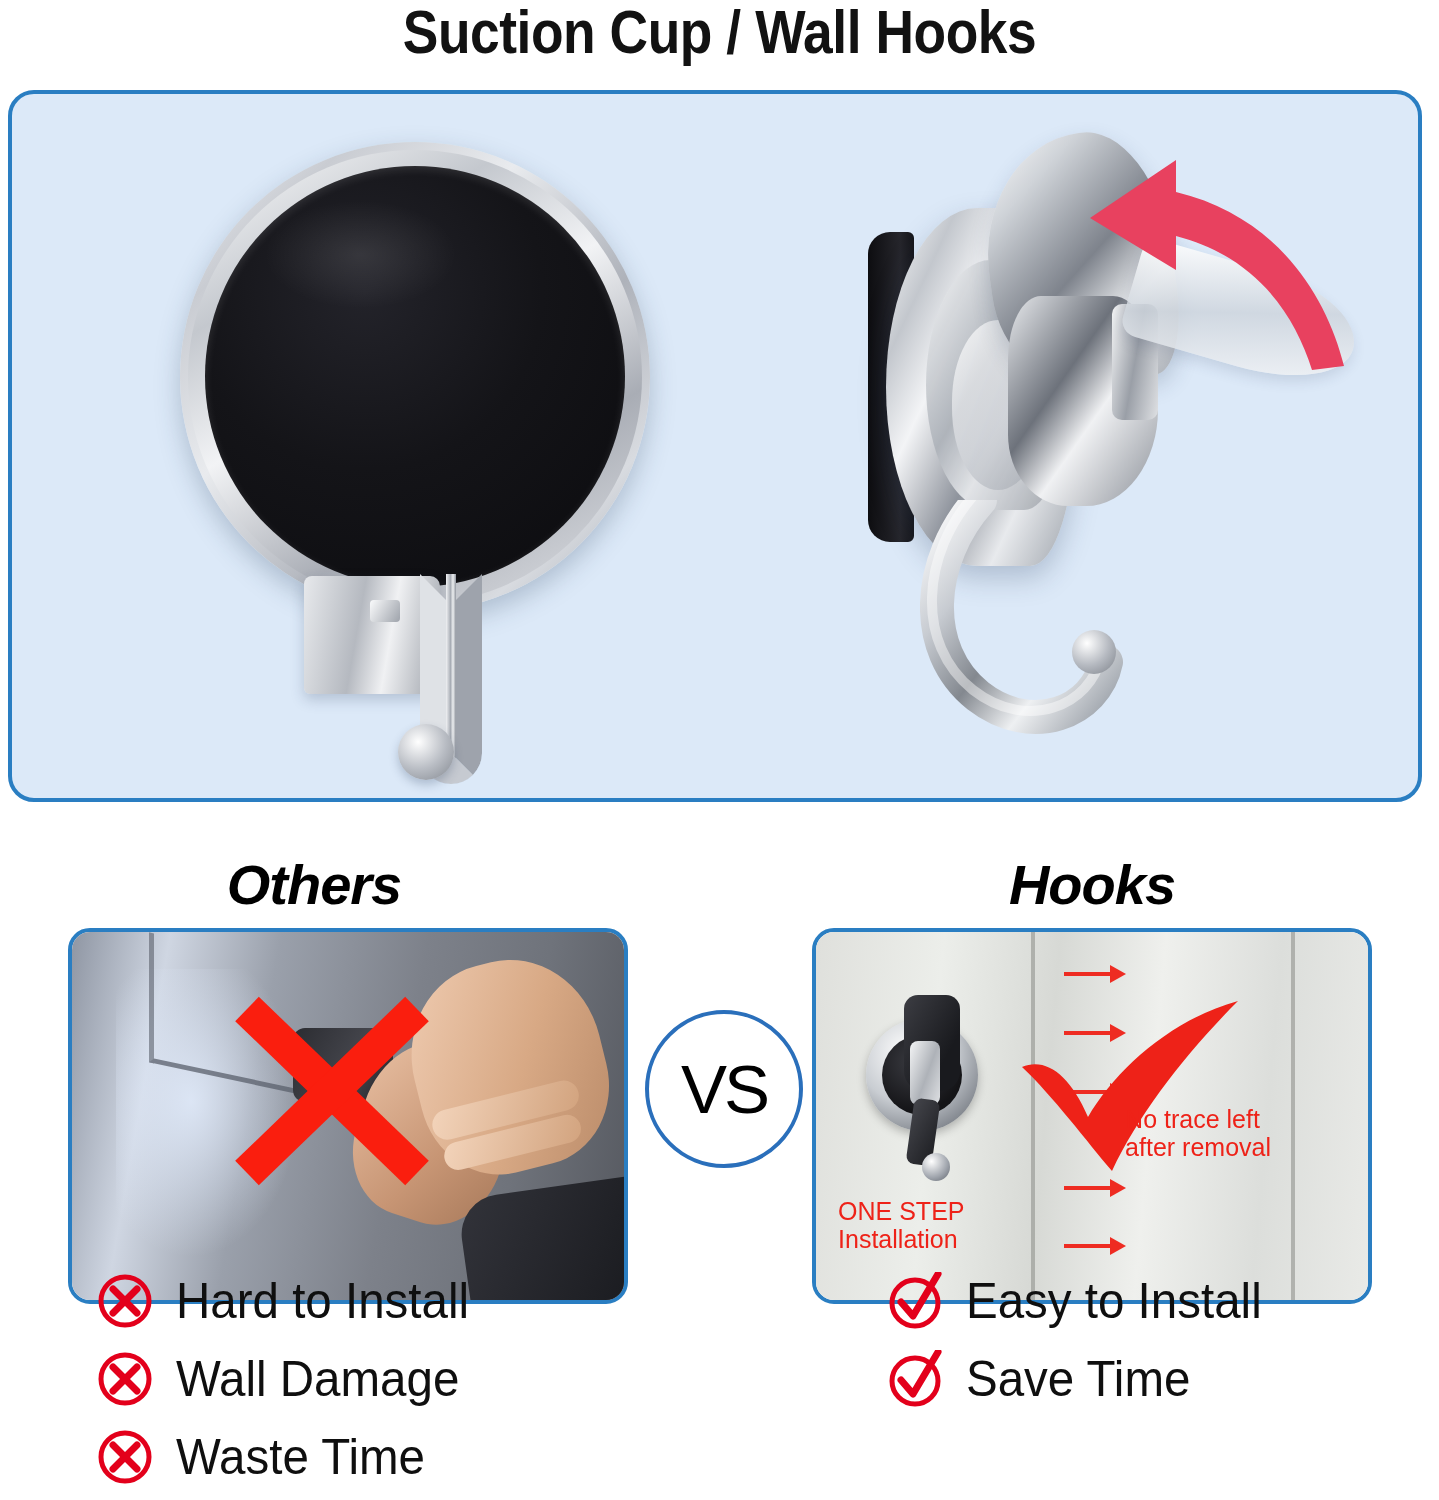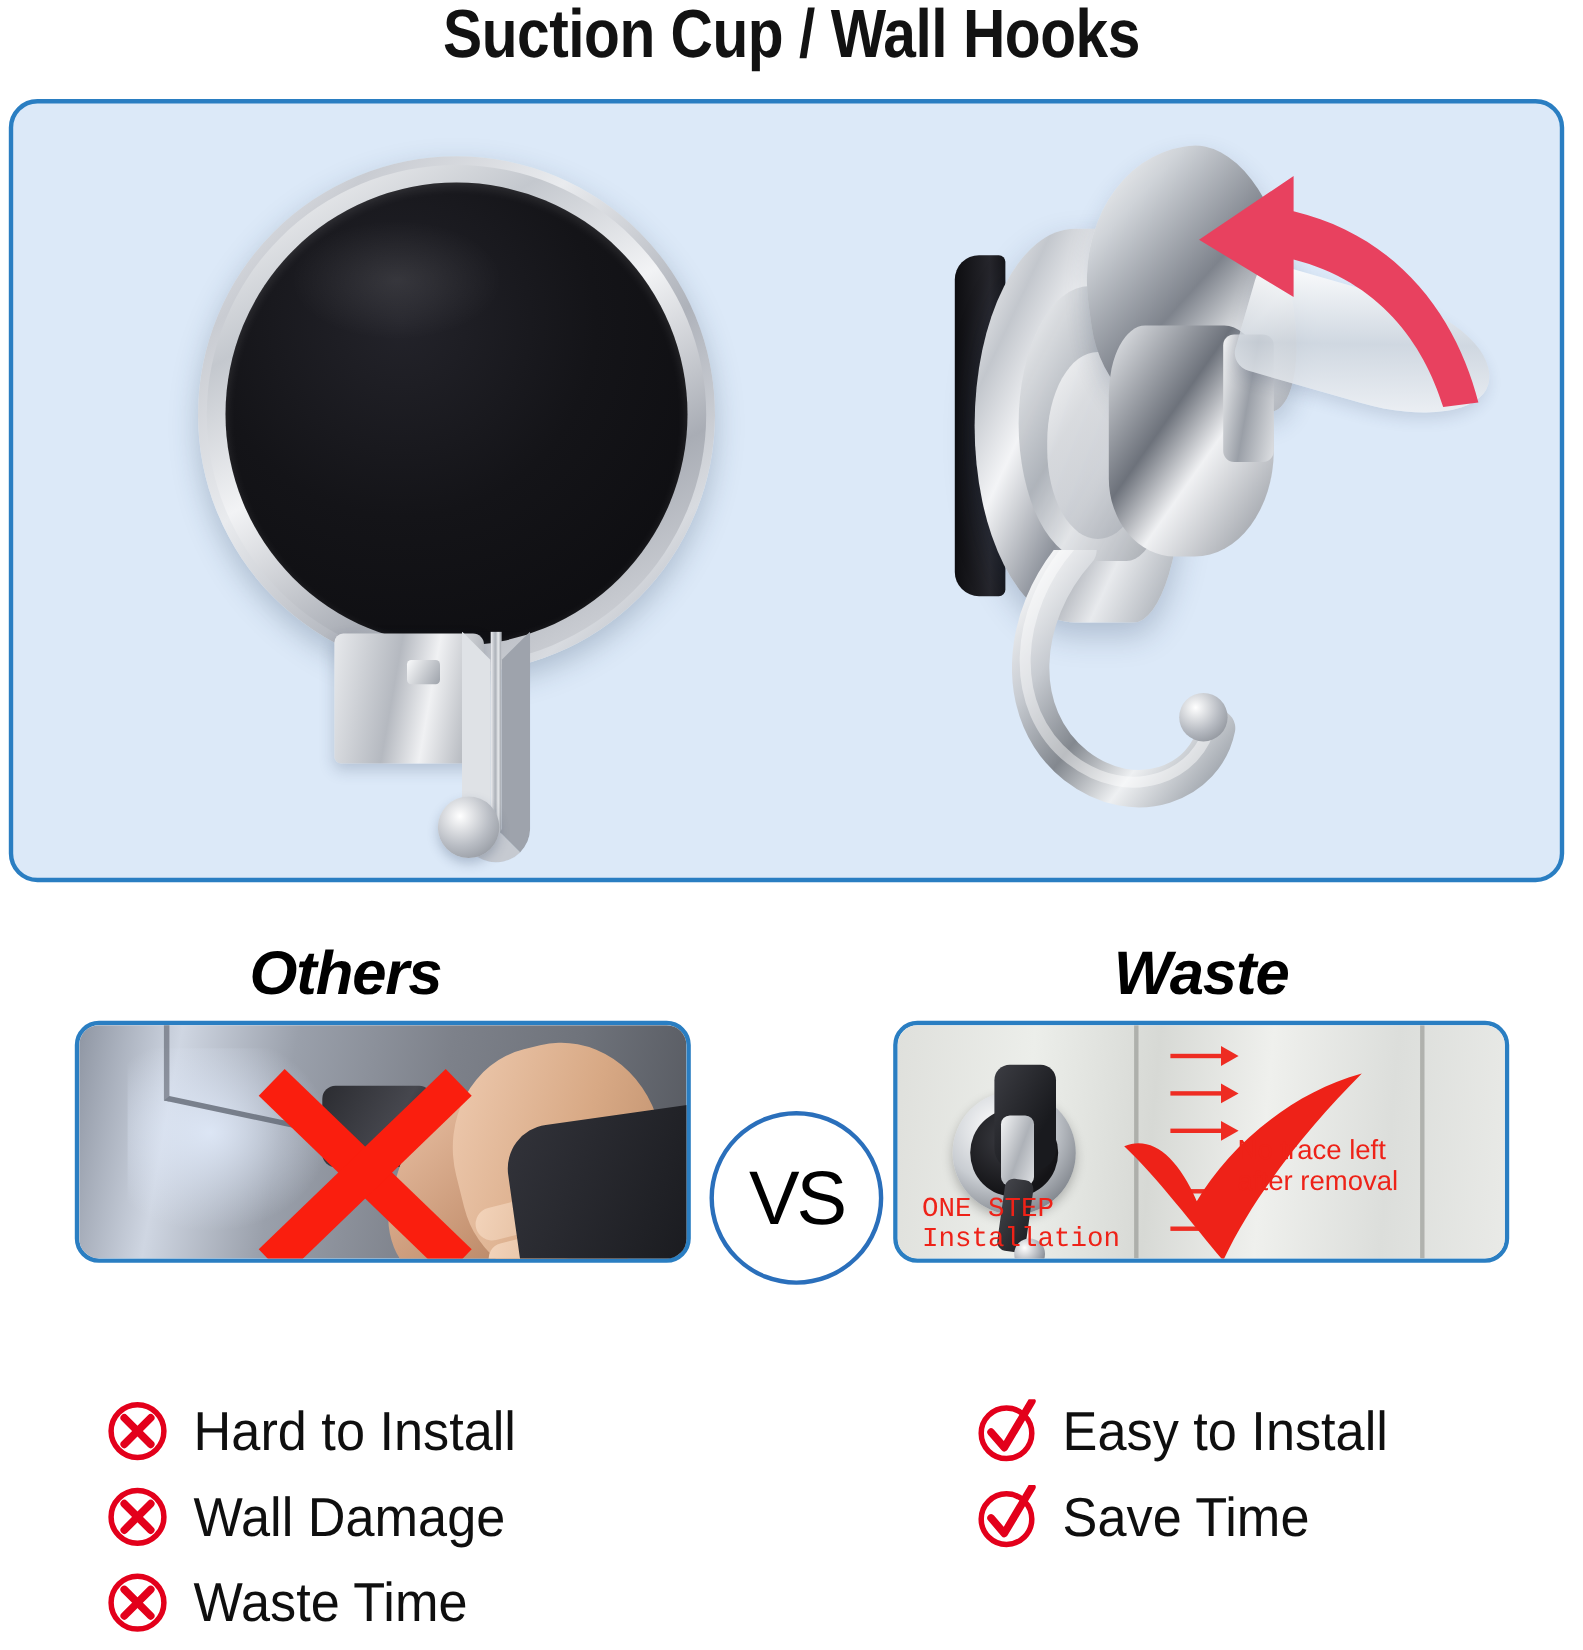--- a/index.html
+++ b/index.html
@@ -142,21 +142,21 @@
   .cmp-heading{
     position:absolute;top:852px;
     font-size:56px;font-weight:bold;font-style:italic;color:#000000;
     letter-spacing:-1px;white-space:nowrap;
   }
   #heading-others{left:0;width:628px;text-align:center;}
   #heading-ours{left:812px;width:560px;text-align:center;}
 
   
   .photo-panel{
-    position:absolute;top:928px;height:220px;box-sizing:border-box;
+    position:absolute;top:928px;height:376px;box-sizing:border-box;
     border:4px solid #2a7ec2;border-radius:22px;overflow:hidden;
   }
   #photo-others{left:68px;width:560px;}
   #photo-ours{left:812px;width:560px;}
 
   .ph-scene{position:absolute;inset:0;}
 
   
   .others-bg{
     position:absolute;inset:0;
@@ -238,21 +238,21 @@
   .ar-head{
     position:absolute;right:0;top:0;width:0;height:0;
     border-top:9px solid transparent;border-bottom:9px solid transparent;
     border-left:16px solid #ee2c22;
   }
   .red-note{
     position:absolute;color:#ee2218;font-weight:normal;
     font-size:25px;line-height:1.12;white-space:pre-line;
   }
   #note-notrace{left:56%;top:47%;}
-  #note-onestep{left:4%;top:72%;font-family:Liberation Mono, monospace;}
+  #note-onestep{left:4%;top:72%;}
 
   
   #vs-badge{
     position:absolute;left:645px;top:1010px;width:150px;height:150px;
     border:4px solid #2a6fbb;border-radius:50%;
     background:#ffffff;
     display:flex;align-items:center;justify-content:center;
   }
   #vs-text{
     font-size:69px;font-weight:normal;color:#000000;letter-spacing:-3px;
@@ -327,21 +327,21 @@
       <svg id="lever-arrow" viewBox="0 0 330 230">
         <path d="M318 222 C 300 150, 250 72, 150 48 L 150 16 L 64 74 L 150 126 L 150 92
                  C 228 112, 268 168, 286 226 Z" fill="#e8415f"></path>
       </svg>
     </div>
 
   </div>
 </div>
 
 <div id="heading-others" class="cmp-heading">Others</div>
-<div id="heading-ours" class="cmp-heading">Waste</div>
+<div id="heading-ours" class="cmp-heading">Hooks</div>
 
 <div id="photo-others" class="photo-panel">
   <div class="ph-scene">
     <div class="others-bg"></div>
     <div class="others-glow"></div>
     <div class="others-pipe"></div>
     <div class="others-hook"></div>
     <div class="red-glint"></div>
     <div class="hand hand-b"></div>
     <div class="hand hand-a">

